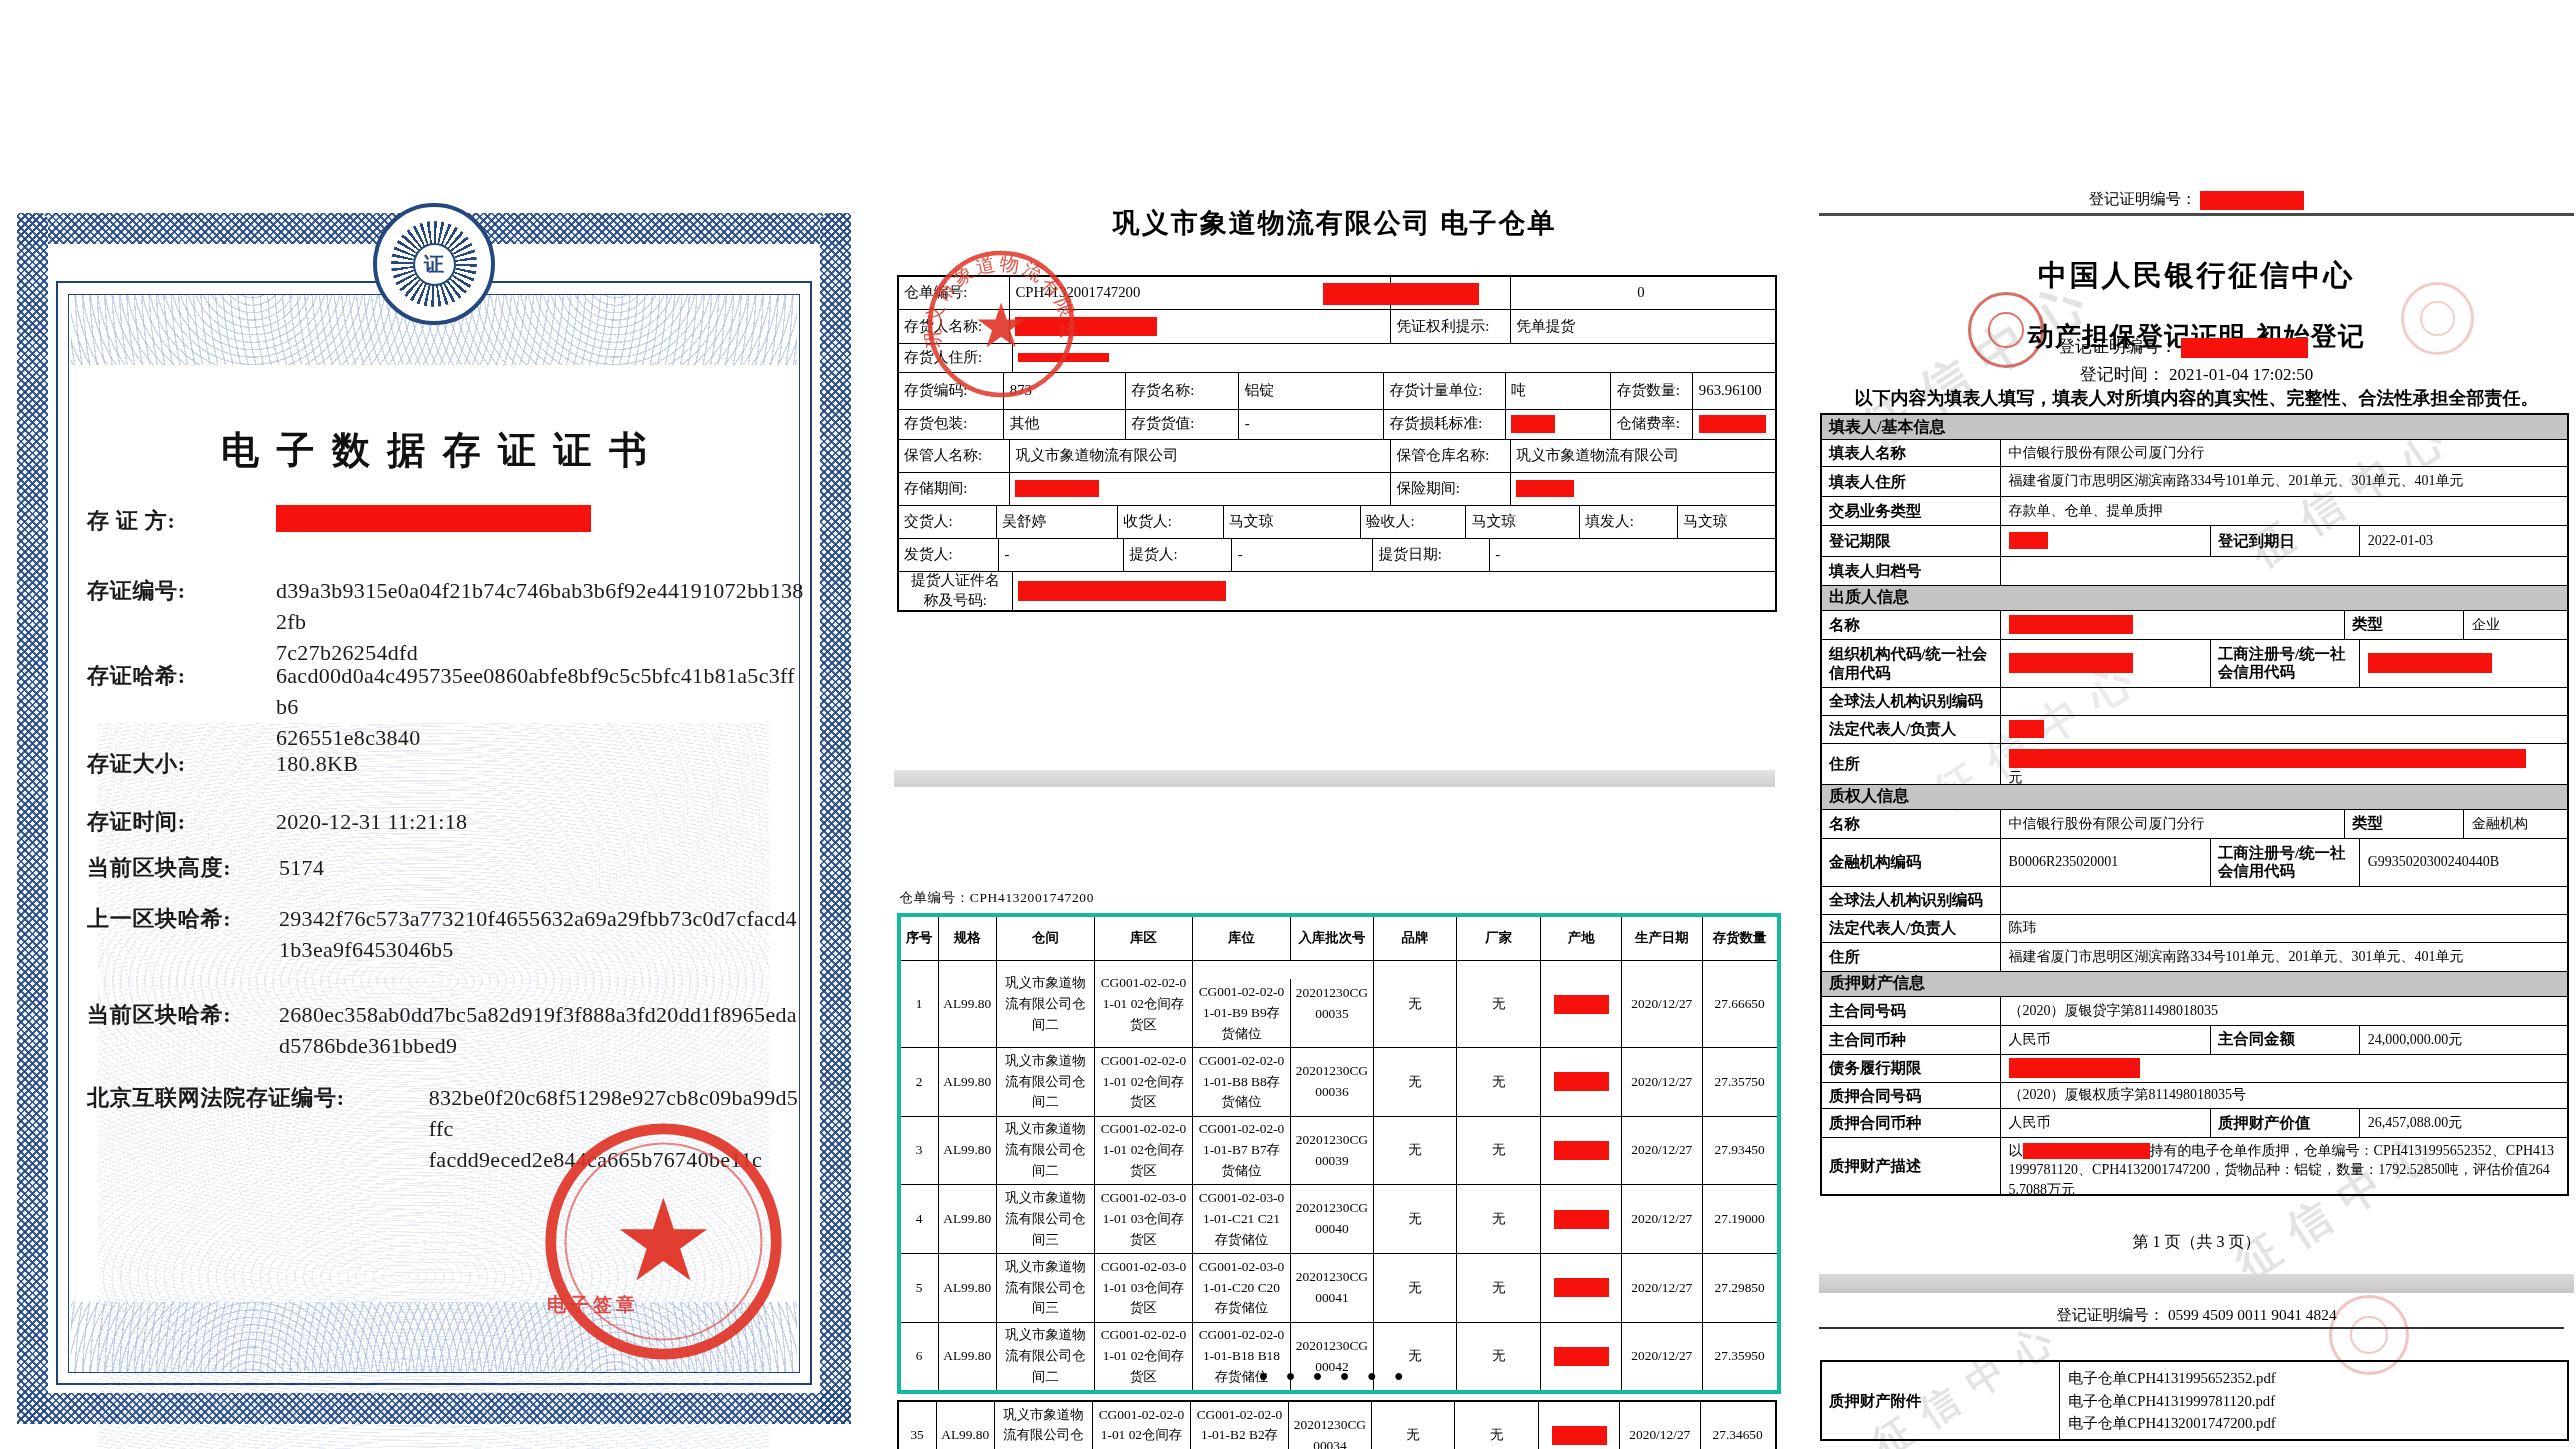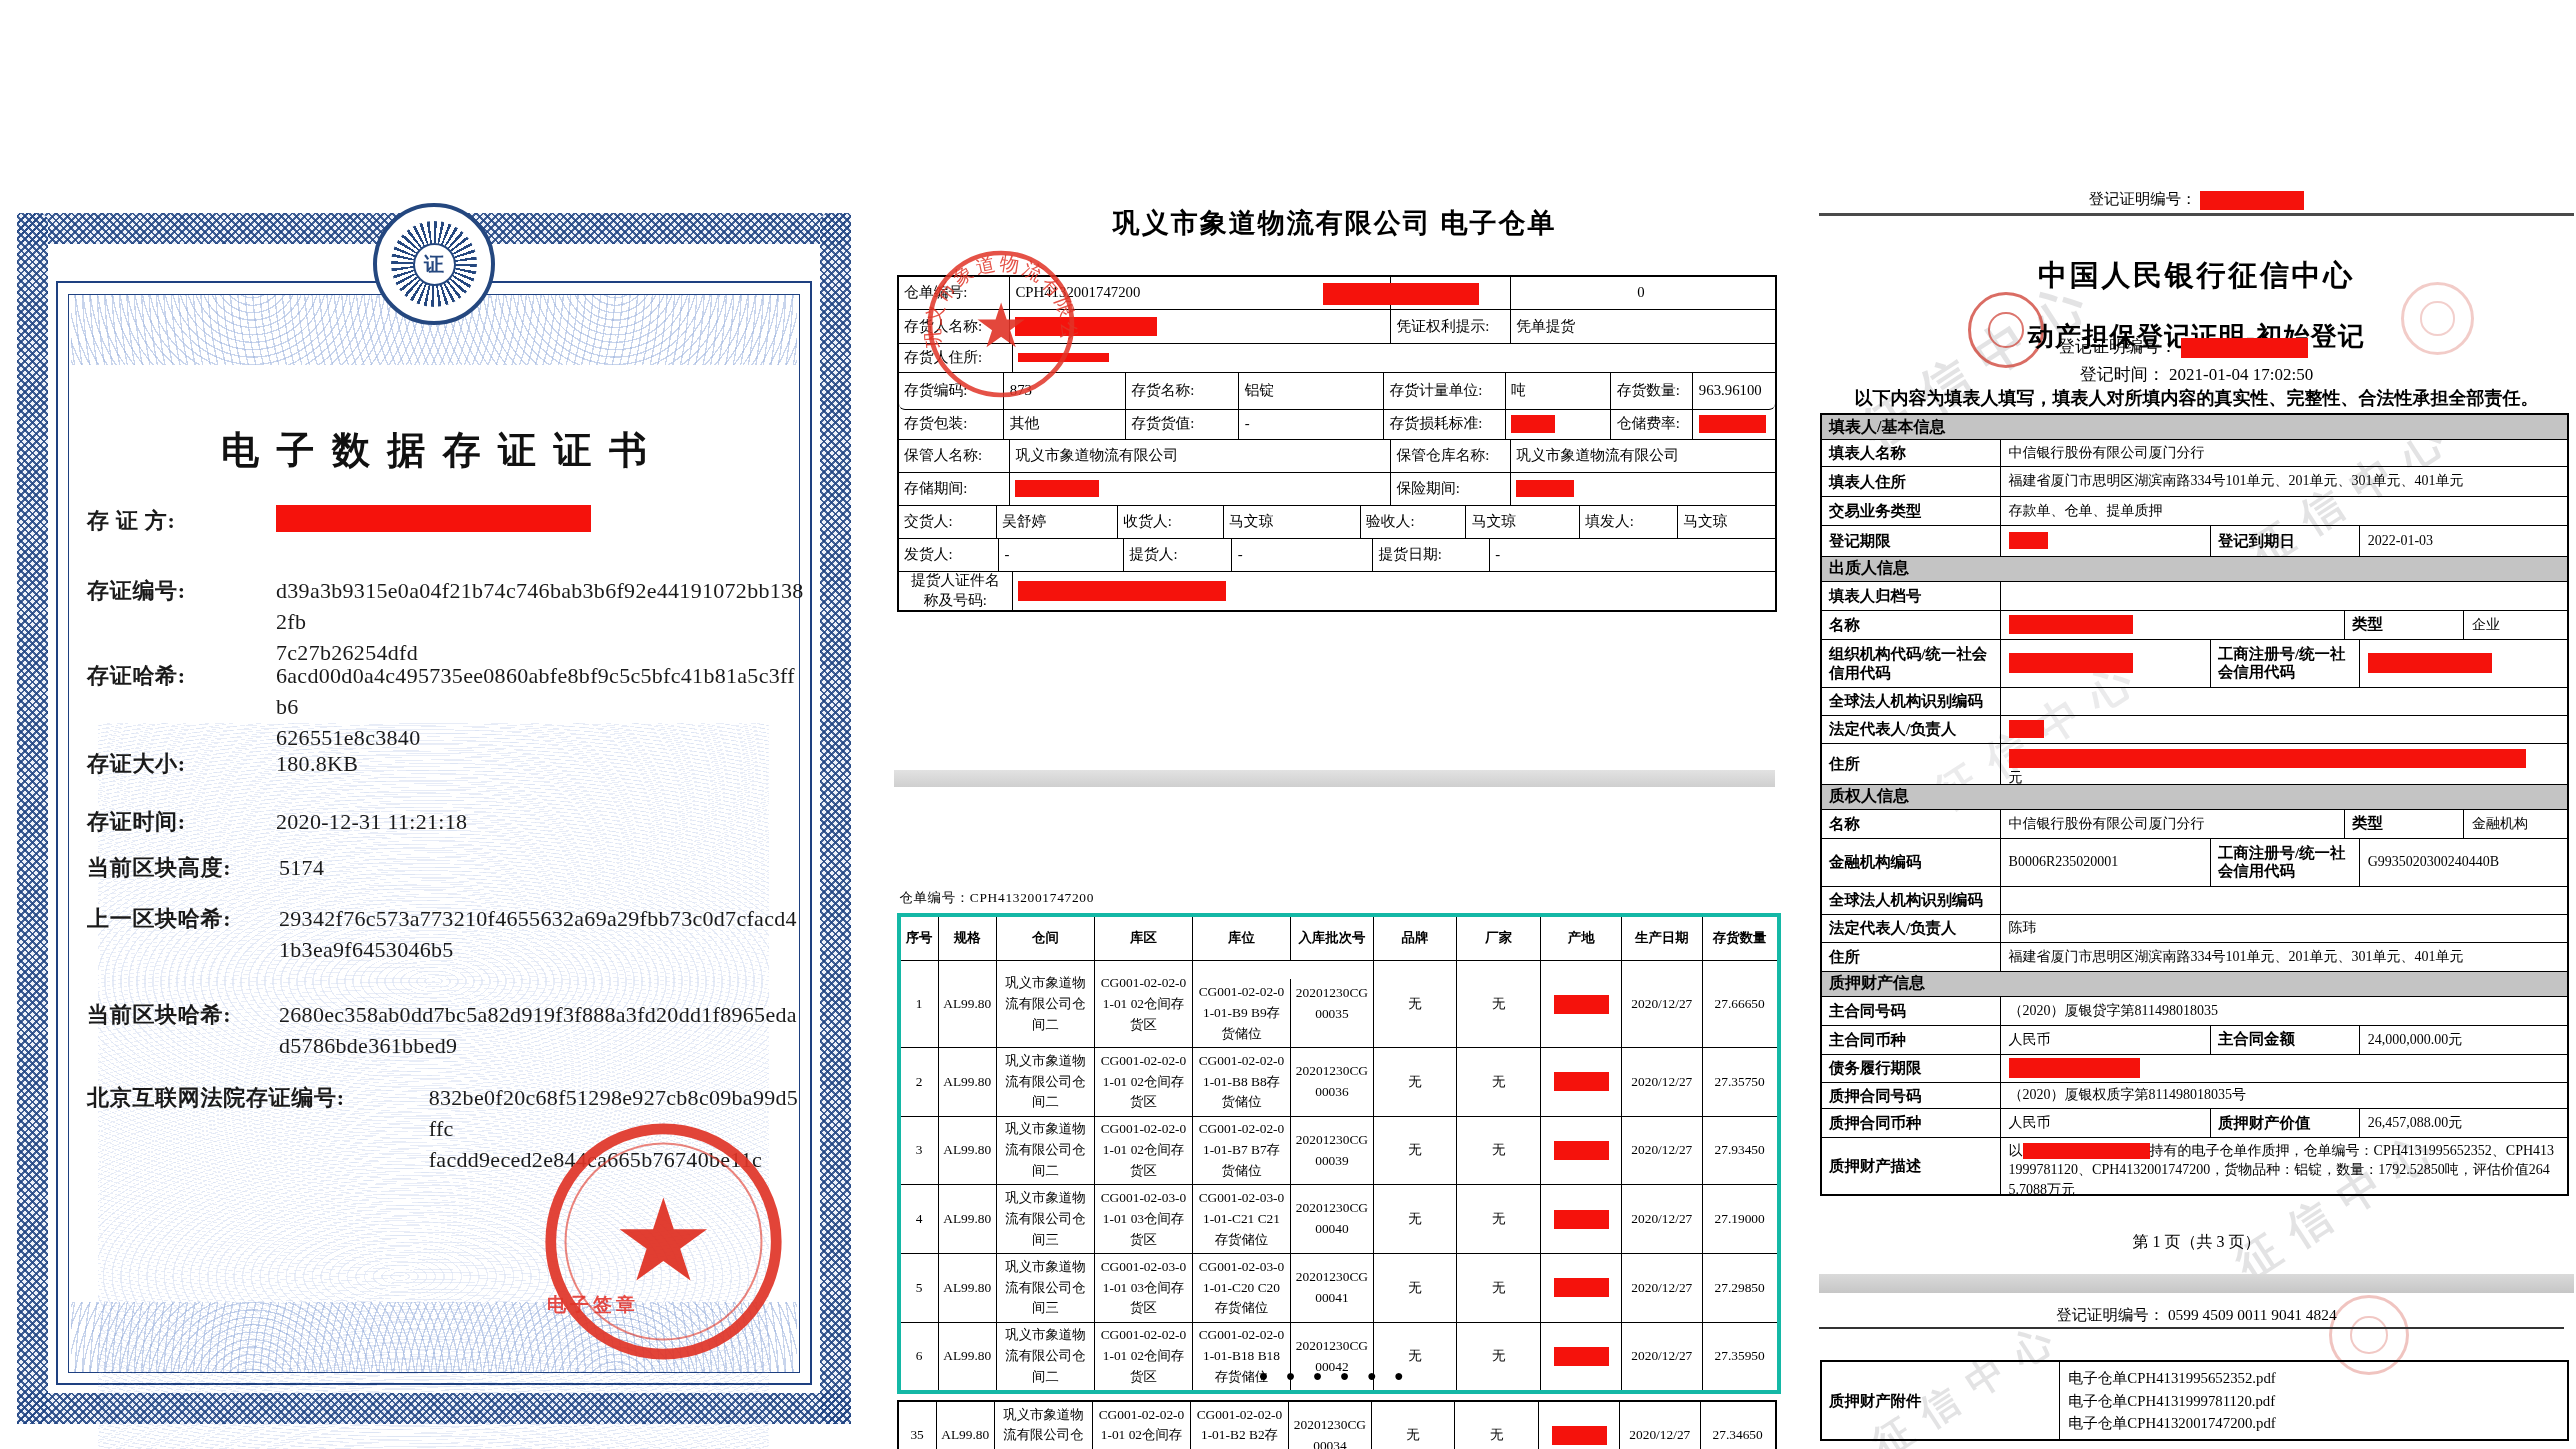--- a/index.html
+++ b/index.html
@@ -200,21 +200,21 @@
           </div>
         <div class="wcell" style="width:13%;">凭证权利提示:</div>
         <div class="wcell" style="width:30.5%;">凭单提货</div>
       </div>
       <div class="wrow" style="height:27.5px;">
         <div class="wcell" style="width:12%;">存货人住所:</div>
         <div class="wcell" style="width:88%;">
             <span class="redbox" style="width:91px;height:9.4px;"></span>
           </div>
       </div>
-      <div class="wrow" style="height:36px;border-radius:6px;">
+      <div class="wrow" style="height:36px;">
         <div class="wcell" style="width:12%;">存货编码:</div>
         <div class="wcell" style="width:14%;">873</div>
         <div class="wcell" style="width:13%;">存货名称:</div>
         <div class="wcell" style="width:17%;">铝锭</div>
         <div class="wcell" style="width:14%;">存货计量单位:</div>
         <div class="wcell" style="width:12%;">吨</div>
         <div class="wcell" style="width:9%;">存货数量:</div>
         <div class="wcell" style="width:9%;">963.96100</div>
       </div>
       <div class="wrow" style="height:29px;">
@@ -466,27 +466,27 @@
         <div class="rv grow">存款单、仓单、提单质押</div>
       </div>
       <div class="rrow" style="height:29.5px;">
         <div class="rl">登记期限</div>
         <div class="rv w26">
             <span class="redbox" style="width:39px;height:17.4px;"></span>
           </div>
         <div class="rl2">登记到期日</div>
         <div class="rv w34">2022-01-03</div>
       </div>
+      <div class="rrow" style="height:28px;">
+        <div class="rl">填表人归档号</div>
+        <div class="rv grow"></div>
+      </div>
       <div class="rrow" style="height:24px;">
           <div class="rsec" style="width:100%;">出质人信息</div>
         </div>
-      <div class="rrow" style="height:28px;">
-        <div class="rl">填表人归档号</div>
-        <div class="rv grow"></div>
-      </div>
       <div class="rrow" style="height:28px;">
         <div class="rl">名称</div>
         <div class="rv w44">
             <span class="redbox" style="width:124px;height:19px;"></span>
           </div>
         <div class="rl2" style="flex-basis:14%;">类型</div>
         <div class="rv w20">企业</div>
       </div>
       <div class="rrow" style="height:47px;">
         <div class="rl">组织机构代码/统一社会信用代码</div>

